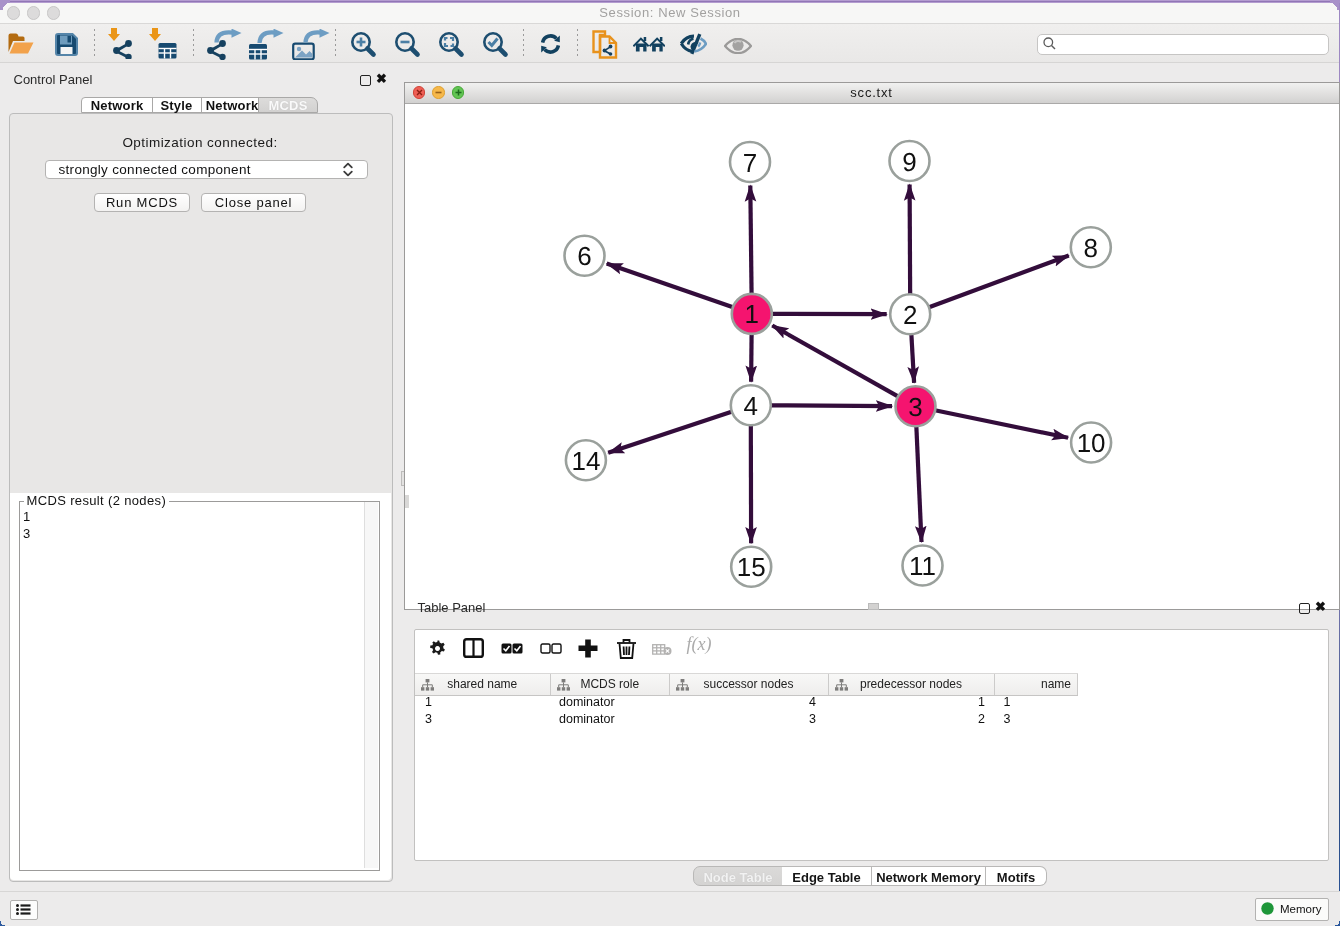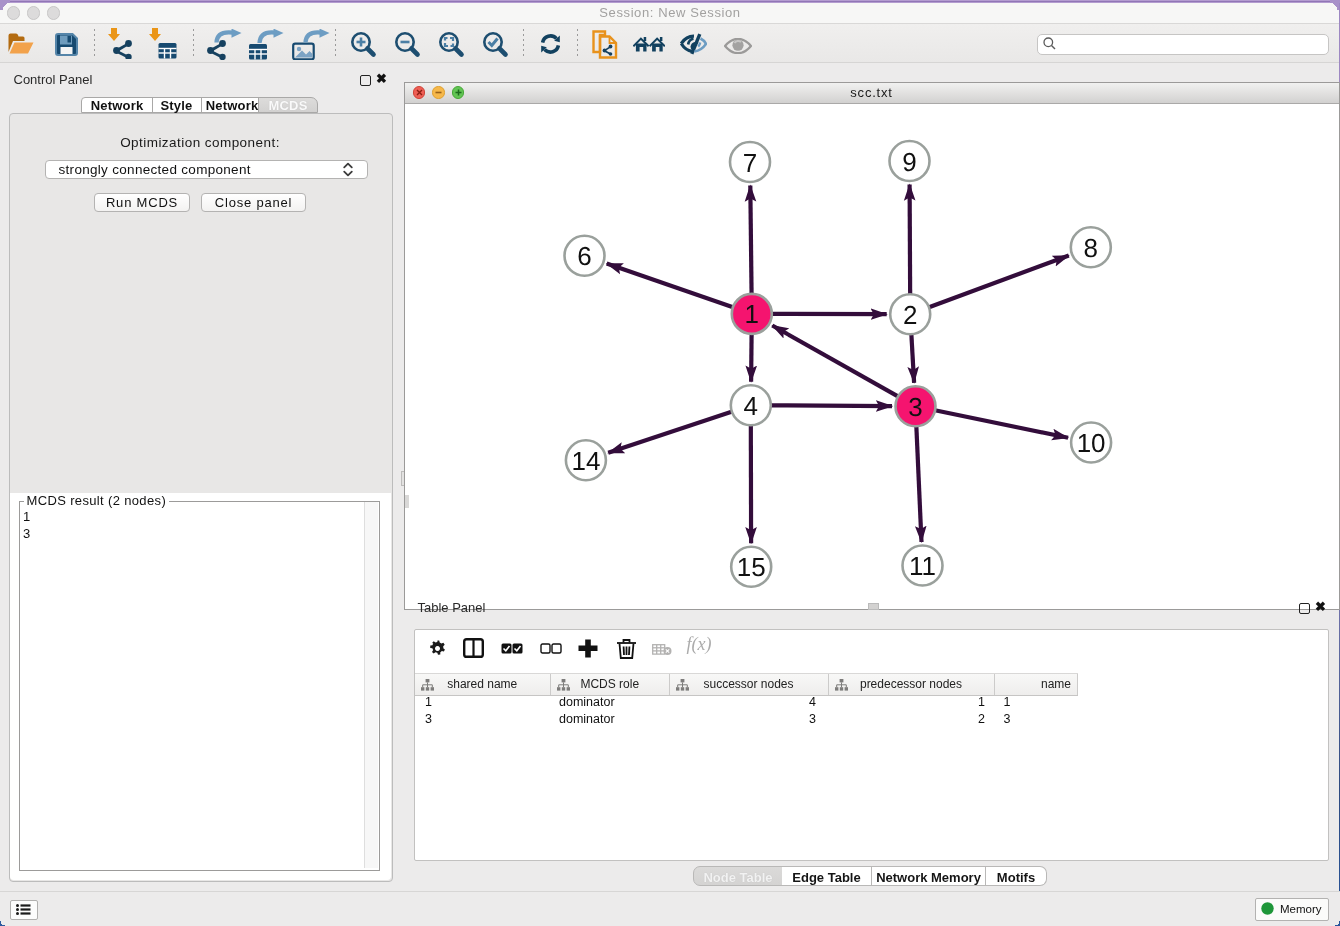--- a/index.html
+++ b/index.html
@@ -235,21 +235,21 @@
 </svg>
 
 <div class="abs" id="cpTitle">Control Panel</div>
 <div class="abs" id="cpFloat" style="left:360px;top:74.5px;width:9px;height:9px;border:1.5px solid #222;border-radius:2px;"></div>
 <div class="abs" id="cpClose" style="left:376px;top:71px;font-size:13px;font-weight:bold;color:#111;">✖</div>
 <div class="abs" id="cpBody"></div>
 <div class="tab" style="left:81px;width:70px;border-radius:4px 0 0 0;">Network</div>
 <div class="tab" style="left:152px;width:49px;border-left:none;box-shadow:inset 1px 0 0 #a9a8a7;">Style</div>
 <div class="tab" style="left:201px;width:62px;border-left:none;box-shadow:inset 1px 0 0 #a9a8a7;">Network</div>
 <div class="tab" style="left:258px;width:58px;border-radius:0 7px 0 0;background:linear-gradient(#dddcdb,#d2d1d0);color:#fafafa;text-shadow:0 0 1px #bbb;">MCDS</div>
-<div class="abs" id="optLabel">Optimization component:</div>
+<div class="abs" id="optLabel">Optimization connected:</div>
 <div class="abs" id="combo">strongly connected component</div>
 <svg class="abs" style="left:341px;top:161.5px;" width="14" height="15" viewBox="0 0 14 15">
     <g fill="none" stroke="#3c3c3c" stroke-width="1.8" stroke-linecap="round" stroke-linejoin="round">
       <path d="M3.2,5.4 L7,1.6 L10.8,5.4"></path>
       <path d="M3.2,9.6 L7,13.4 L10.8,9.6"></path>
     </g>
   </svg>
 <div class="btn" style="left:94px;width:94px;">Run MCDS</div>
 <div class="btn" style="left:201px;width:103px;">Close panel</div>
 <div class="abs" id="resArea"></div>

